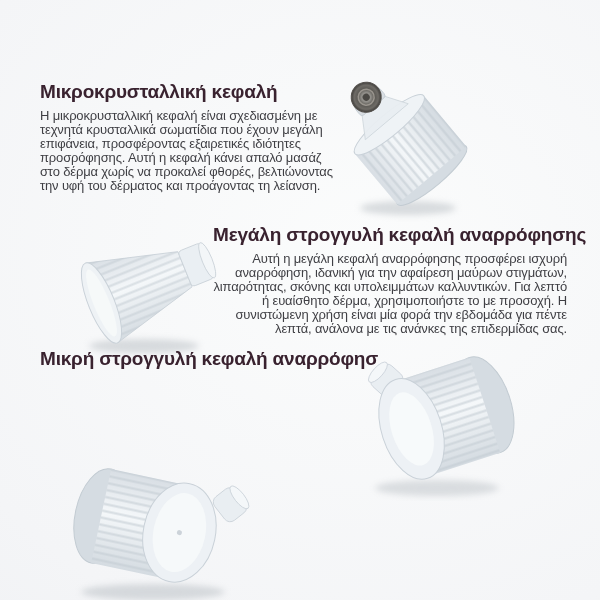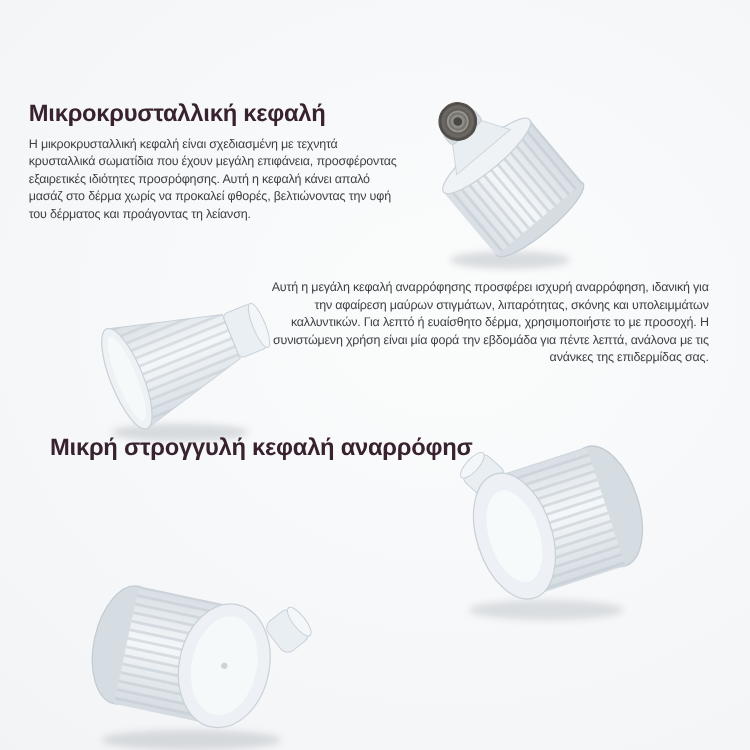--- a/index.html
+++ b/index.html
@@ -7,24 +7,24 @@
     position:relative; width:600px; height:600px; overflow:hidden;
     font-family:"Liberation Sans", sans-serif;
     background: radial-gradient(140% 120% at 60% 42%, #fbfcfc 0%, #f4f5f7 55%, #ebedf0 100%);
   }
   .txt { position:absolute; }
   .txt h2 {
     margin:0 0 7px 0; font-size:19px; font-weight:700; line-height:1.12;
     color:#39222f; letter-spacing:-0.2px; white-space:nowrap;
   }
   .txt p {
-    margin:0; font-size:10px; line-height:14px; color:#3f3f44; letter-spacing:-0.15px;
+    margin:0; font-size:13px; line-height:14px; color:#3f3f44; letter-spacing:-0.15px;
   }
   .ta-right { text-align:right; }
-  .t1 { left:23px;  top:81px;  width:302px; }
+  .t1 { left:40px;  top:81px;  width:302px; }
   .t2 { left:213px; top:224px; width:354px; }
   .t3 { left:40px;  top:348px; width:318px; }
   .product { position:absolute; }
   .img1 { left:330px; top:72px;  width:150px; height:150px; }
   .img2 { left:56px;  top:220px; width:182px; height:140px; }
   .img3 { left:332px; top:344px; width:228px; height:157px; }
   .img4 { left:38px;  top:462px; width:232px; height:142px; }
 </style>
 </head>
 <body>
@@ -86,20 +86,21 @@
     <g transform="rotate(-22 90 65)">
       <path d="M42 22 L132 46 L132 84 L42 108 Z" fill="url(#gradH)" stroke="#c9d1d8" stroke-width="0.8"></path>
       <path d="M42 22 L132 46 L132 84 L42 108 Z" fill="url(#ribsH)" opacity="0.55"></path>
       <ellipse cx="42" cy="65" rx="13" ry="43" fill="#eef2f5" stroke="#c9d1d8" stroke-width="1"></ellipse>
       <ellipse cx="42" cy="65" rx="8" ry="36" fill="#f6f9fa" opacity="0.9"></ellipse>
       <rect x="132" y="46" width="24" height="38" rx="4" fill="#eaeff3" stroke="#c9d1d8" stroke-width="0.8"></rect>
       <ellipse cx="156" cy="65" rx="5" ry="19" fill="#f3f6f8" stroke="#c9d1d8" stroke-width="0.8"></ellipse>
     </g>
   </svg>
   <div class="txt t2 ta-right">
+    <h2>Μεγάλη στρογγυλή κεφαλή αναρρόφησης</h2>
     <p>Αυτή η μεγάλη κεφαλή αναρρόφησης προσφέρει ισχυρή αναρρόφηση, ιδανική για την αφαίρεση μαύρων στιγμάτων, λιπαρότητας, σκόνης και υπολειμμάτων καλλυντικών. Για λεπτό ή ευαίσθητο δέρμα, χρησιμοποιήστε το με προσοχή. Η συνιστώμενη χρήση είναι μία φορά την εβδομάδα για πέντε λεπτά, ανάλονα με τις ανάνκες της επιδερμίδας σας.</p>
   </div>
 
   <div class="txt t3">
     <h2>Μικρή στρογγυλή κεφαλή αναρρόφησ</h2>
   </div>
   <svg class="product img3" viewBox="0 0 228 157">
     <ellipse cx="105" cy="144" rx="62" ry="8" fill="#b6bcc1" opacity="0.45" filter="url(#soft)"></ellipse>
     <g transform="rotate(-18 110 75)">
       <g transform="rotate(-30 70 22)">

